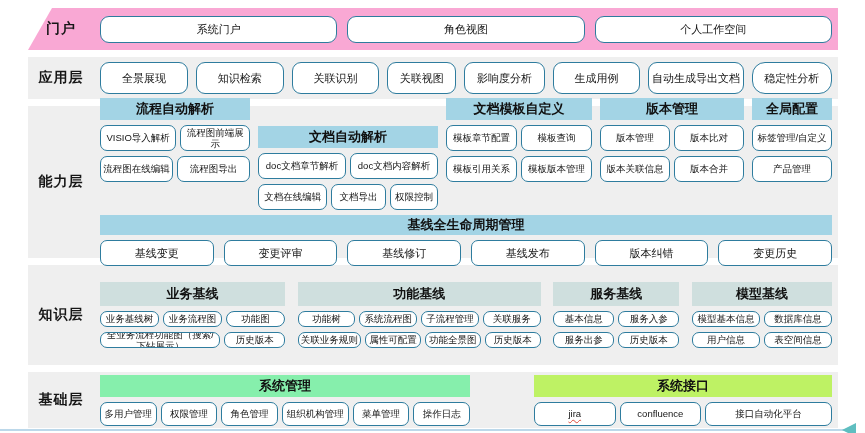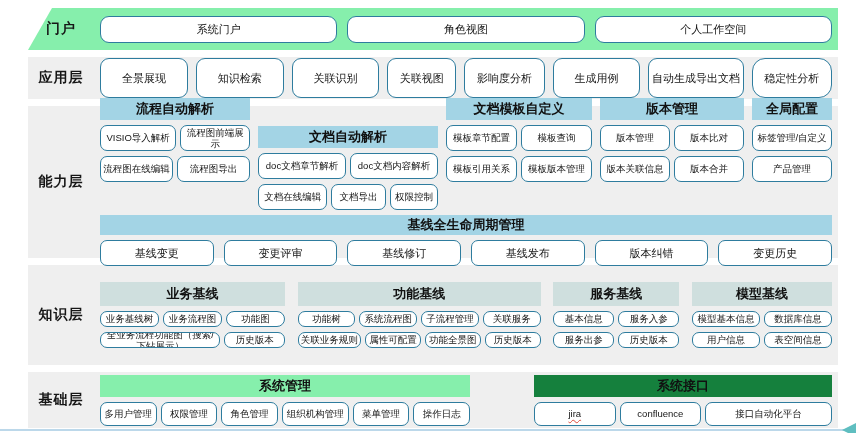--- a/index.html
+++ b/index.html
@@ -26,21 +26,21 @@
   }
   .band-capability .band-content{gap:5px;}
   .boxes{display:flex;gap:4px;}
   .box{
     background:#ffffff;border:1.4px solid var(--border,#2e7c9e);border-radius:7px;
     display:flex;align-items:center;justify-content:center;text-align:center;
     font-size:9.5px;line-height:1.18;color:#141414;padding:1px 2px;
     box-sizing:border-box;min-width:0;overflow:hidden;
   }
   .band-portal .box{height:27px;font-size:11px;border-radius:9px;}
-  .band-app .box{height:40px;font-size:11px;border-radius:9px;}
+  .band-app .box{height:32px;font-size:11px;border-radius:9px;}
   .band-capability .box{height:26px;}
   .band-knowledge .box{height:16px;}
   .band-base .box{height:24px;}
   .box.md{height:26px !important;font-size:11px;}
   .groups-row{display:flex;justify-content:space-between;}
   .group{display:flex;flex-direction:column;gap:5px;min-width:0;}
   .group-header{
     height:22px;display:flex;align-items:center;justify-content:center;
     font-weight:bold;font-size:13px;color:#111;
   }
@@ -58,21 +58,21 @@
     position:absolute;top:423px;left:842px;width:0;height:0;
     border-top:7px solid transparent;border-bottom:7px solid transparent;
     border-right-width:14px;border-right-style:solid;
   }
 </style>
 </head>
 <body>
 
 <div id="page" style="--border: #2e7c9e;">
   <div id="diagram">
-      <div class="band band-portal" style="background: #86efac;">
+      <div class="band band-portal" style="background: #f9a8d4;">
         <div class="band-label">门户</div>
         <div class="band-content">
           <div class="boxes" style="gap: 10px;">
             <div class="box" style="flex: 1 1 0px;">
               <span>系统门户</span>
             </div>
             <div class="box" style="flex: 1 1 0px;">
               <span>角色视图</span>
             </div>
             <div class="box" style="flex: 1 1 0px;">
@@ -351,21 +351,21 @@
                 </div>
                 <div class="box" style="flex: 1 1 0px;">
                   <span>菜单管理</span>
                 </div>
                 <div class="box" style="flex: 1 1 0px;">
                   <span>操作日志</span>
                 </div>
               </div>
             </div>
             <div class="group" style="width: 298px; flex: 0 0 298px;">
-              <div class="group-header" style="background: #15803d;">系统接口</div>
+              <div class="group-header" style="background: #bef264;">系统接口</div>
               <div class="boxes" style="gap: 4px;">
                 <div class="box" style="flex: 1 1 0px;">
                   <span class="wavy">jira</span>
                 </div>
                 <div class="box" style="flex: 1 1 0px;">
                   <span>confluence</span>
                 </div>
                 <div class="box" style="flex: 1.6 1 0px;">
                   <span>接口自动化平台</span>
                 </div>

